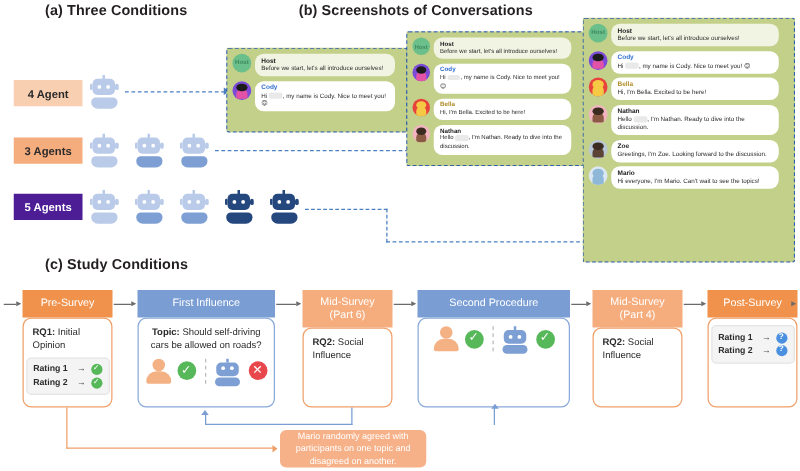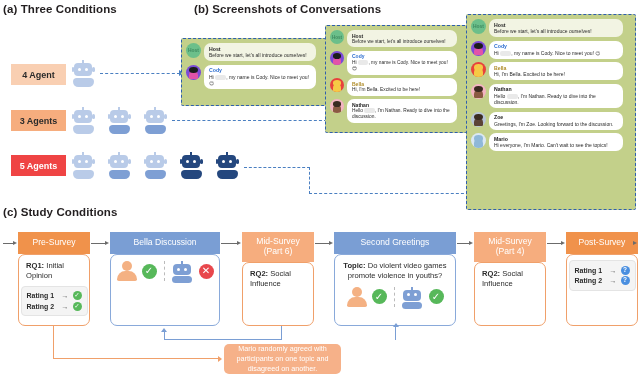--- a/index.html
+++ b/index.html
@@ -1,19 +1,19 @@
 <!DOCTYPE html>
 <html><head>
 <meta charset="utf-8">
 <style>
   html,body{margin:0;padding:0;background:#ffffff;}
   body{width:640px;height:377px;position:relative;overflow:hidden;
        font-family:"Liberation Sans","DejaVu Sans",sans-serif;color:#231f20;}
   .abs{position:absolute;}
-  .sec-title{font-size:11.5px;font-weight:bold;color:#231f20;letter-spacing:.1px;}
+  .sec-title{font-size:11.5px;font-weight:bold;color:#231f20;letter-spacing:.1px;margin-left:33px;}
 
   
   .cond-label{display:flex;align-items:center;justify-content:center;
      font-size:9px;font-weight:bold;color:#2b2b2b;height:21px;}
 
   .bot{position:absolute;}
   .bot .head{position:absolute;left:2px;top:3px;width:18px;height:13px;border-radius:4px;}
   .bot .ant{position:absolute;left:10px;top:0px;width:2px;height:4px;}
   .bot .eye{position:absolute;width:3.4px;height:3.4px;border-radius:50%;background:#ffffff;top:7.5px;}
   .bot .eye.l{left:6px;} .bot .eye.r{left:13px;}
@@ -78,21 +78,21 @@
   .person .pb{position:absolute;left:0;top:10px;width:20px;height:10px;
       border-radius:9px 9px 2px 2px;background:#f4b183;}
 </style>
 </head>
 <body>
 
 <div class="abs sec-title" style="left:3px;top:3px;">(a) Three Conditions</div>
 
 <div class="abs cond-label" id="cl0" style="left:11px;top:64px;width:55px;background:#f9cfb2;">4 Agent</div>
 <div class="abs cond-label" id="cl1" style="left:11px;top:110px;width:55px;background:#f6ad7e;">3 Agents</div>
-<div class="abs cond-label" id="cl2" style="left:11px;top:155px;width:55px;background:#ef4444;color:#fff;">5 Agents</div>
+<div class="abs cond-label" id="cl2" style="left:11px;top:155px;width:55px;background:#4c1d95;color:#fff;">5 Agents</div>
 
 <div class="bot" style="left:72px;top:60px;">
   <div class="ant" style="background:#b9cbe8"></div>
   <div class="head" style="background:#b9cbe8"></div>
   <div class="ear l" style="background:#b9cbe8"></div>
     <div class="ear r" style="background:#b9cbe8"></div>
   <div class="eye l"></div>
     <div class="eye r"></div>
   <div class="body" style="background:#b9cbe8"></div>
 </div>
@@ -175,21 +175,21 @@
 <div class="arrowhead" style="left:179px;top:70px;"></div>
 
 <div class="dash-h" style="left:172px;top:120px;width:155px;"></div>
 <div class="arrowhead" style="left:326px;top:117px;"></div>
 
 <div class="dash-h" style="left:244px;top:167px;width:66px;"></div>
 <div class="dash-v" style="left:309px;top:167px;height:27px;"></div>
 <div class="dash-h" style="left:309px;top:193px;width:160px;"></div>
 <div class="arrowhead" style="left:467px;top:190px;"></div>
 
-<div class="abs sec-title" style="left:194px;top:3px;">(b) Screenshots of Conversations</div>
+<div class="abs sec-title" style="left:206px;top:3px;">(b) Screenshots of Conversations</div>
 
 <div class="chatpanel" id="panel1" style="left:181px;top:38px;width:145px;height:68px;">
     <div class="msgrow">
       <span class="ava" style="width:15px;height:15px;background:#6bbf8a;display:inline-flex;align-items:center;justify-content:center;color:#3e8a5f;font-size:4.95px;font-weight:bold;">Host</span>
       <div class="bub host" style="width:112px;margin-left:3px;">
         <span class="nm" style="font-size:5.2px;color:#1c1c1c;">Host</span>
         <span class="tx" style="font-size:5px;">Before we start, let's all introduce ourselves!</span>
       </div>
     </div>
     <div class="msgrow">
@@ -321,23 +321,24 @@
             <span class="lab">Rating 2</span>
             <span style="margin:0 4px;color:#555;">→</span>
             <span class="badge" style="background:#57b85a;">✓</span>
           </div>
         </div>
       </div>
     </div>
     <div class="grey-arrow" style="left:91px;top:243px;width:14px;"></div>
     <div class="grey-head" style="left:105px;top:240.5px;"></div>
     <div class="stage-hd" style="left:110px;top:232px;width:110px;height:22px;background:#7a9ed4;">
-      <span>Bella Discussion</span>
+      <span>First Influence</span>
     </div>
     <div class="stage-bd bdy-blue" style="left:110px;top:254px;width:110px;height:72px;">
+      <div class="topic" style="padding:6px 6px 0 6px;"><b>Topic:</b> Should self-driving cars be allowed on roads?</div>
       <div style="display:flex;align-items:center;justify-content:center;gap:5px;margin-top:6px;">
         <span class="person" style="position:relative;width:20px;height:20px;display:inline-block;">
           <span class="ph"></span>
           <span class="pb"></span>
         </span>
         <span class="badge" style="background:#57b85a;width:15px;height:15px;font-size:10px;">✓</span>
         <span style="width:0;height:20px;border-left:1px dashed #bbb;margin:0 2px;"></span>
         <span style="position:relative;width:22px;height:20px;display:inline-block;">
           <span style="position:absolute;left:9px;top:0;width:2px;height:3px;background:#7e9fd4;"></span>
           <span style="position:absolute;left:1px;top:3px;width:18px;height:11px;border-radius:4px;background:#7e9fd4;"></span>
@@ -353,24 +354,23 @@
     <div class="stage-hd" style="left:242px;top:232px;width:72px;height:30px;background:#f6ad7e;">
       <span>Mid-Survey</span>
       <span>(Part 6)</span>
     </div>
     <div class="stage-bd bdy-orange" style="left:242px;top:262px;width:72px;height:64px;">
       <div class="rq" style="padding:6px 6px 0 7px;"><b>RQ2:</b> Social Influence</div>
     </div>
     <div class="grey-arrow" style="left:315px;top:243px;width:14px;"></div>
     <div class="grey-head" style="left:329px;top:240.5px;"></div>
     <div class="stage-hd" style="left:334px;top:232px;width:122px;height:22px;background:#7a9ed4;">
-      <span>Second Greetings</span>
+      <span>Second Procedure</span>
     </div>
     <div class="stage-bd bdy-blue" style="left:334px;top:254px;width:122px;height:72px;">
-      <div class="topic" style="padding:6px 6px 0 6px;"><b>Topic:</b> Do violent video games promote violence in youths?</div>
       <div style="display:flex;align-items:center;justify-content:center;gap:5px;margin-top:6px;">
         <span class="person" style="position:relative;width:20px;height:20px;display:inline-block;">
           <span class="ph"></span>
           <span class="pb"></span>
         </span>
         <span class="badge" style="background:#57b85a;width:15px;height:15px;font-size:10px;">✓</span>
         <span style="width:0;height:20px;border-left:1px dashed #bbb;margin:0 2px;"></span>
         <span style="position:relative;width:22px;height:20px;display:inline-block;">
           <span style="position:absolute;left:9px;top:0;width:2px;height:3px;background:#7e9fd4;"></span>
           <span style="position:absolute;left:1px;top:3px;width:18px;height:11px;border-radius:4px;background:#7e9fd4;"></span>

